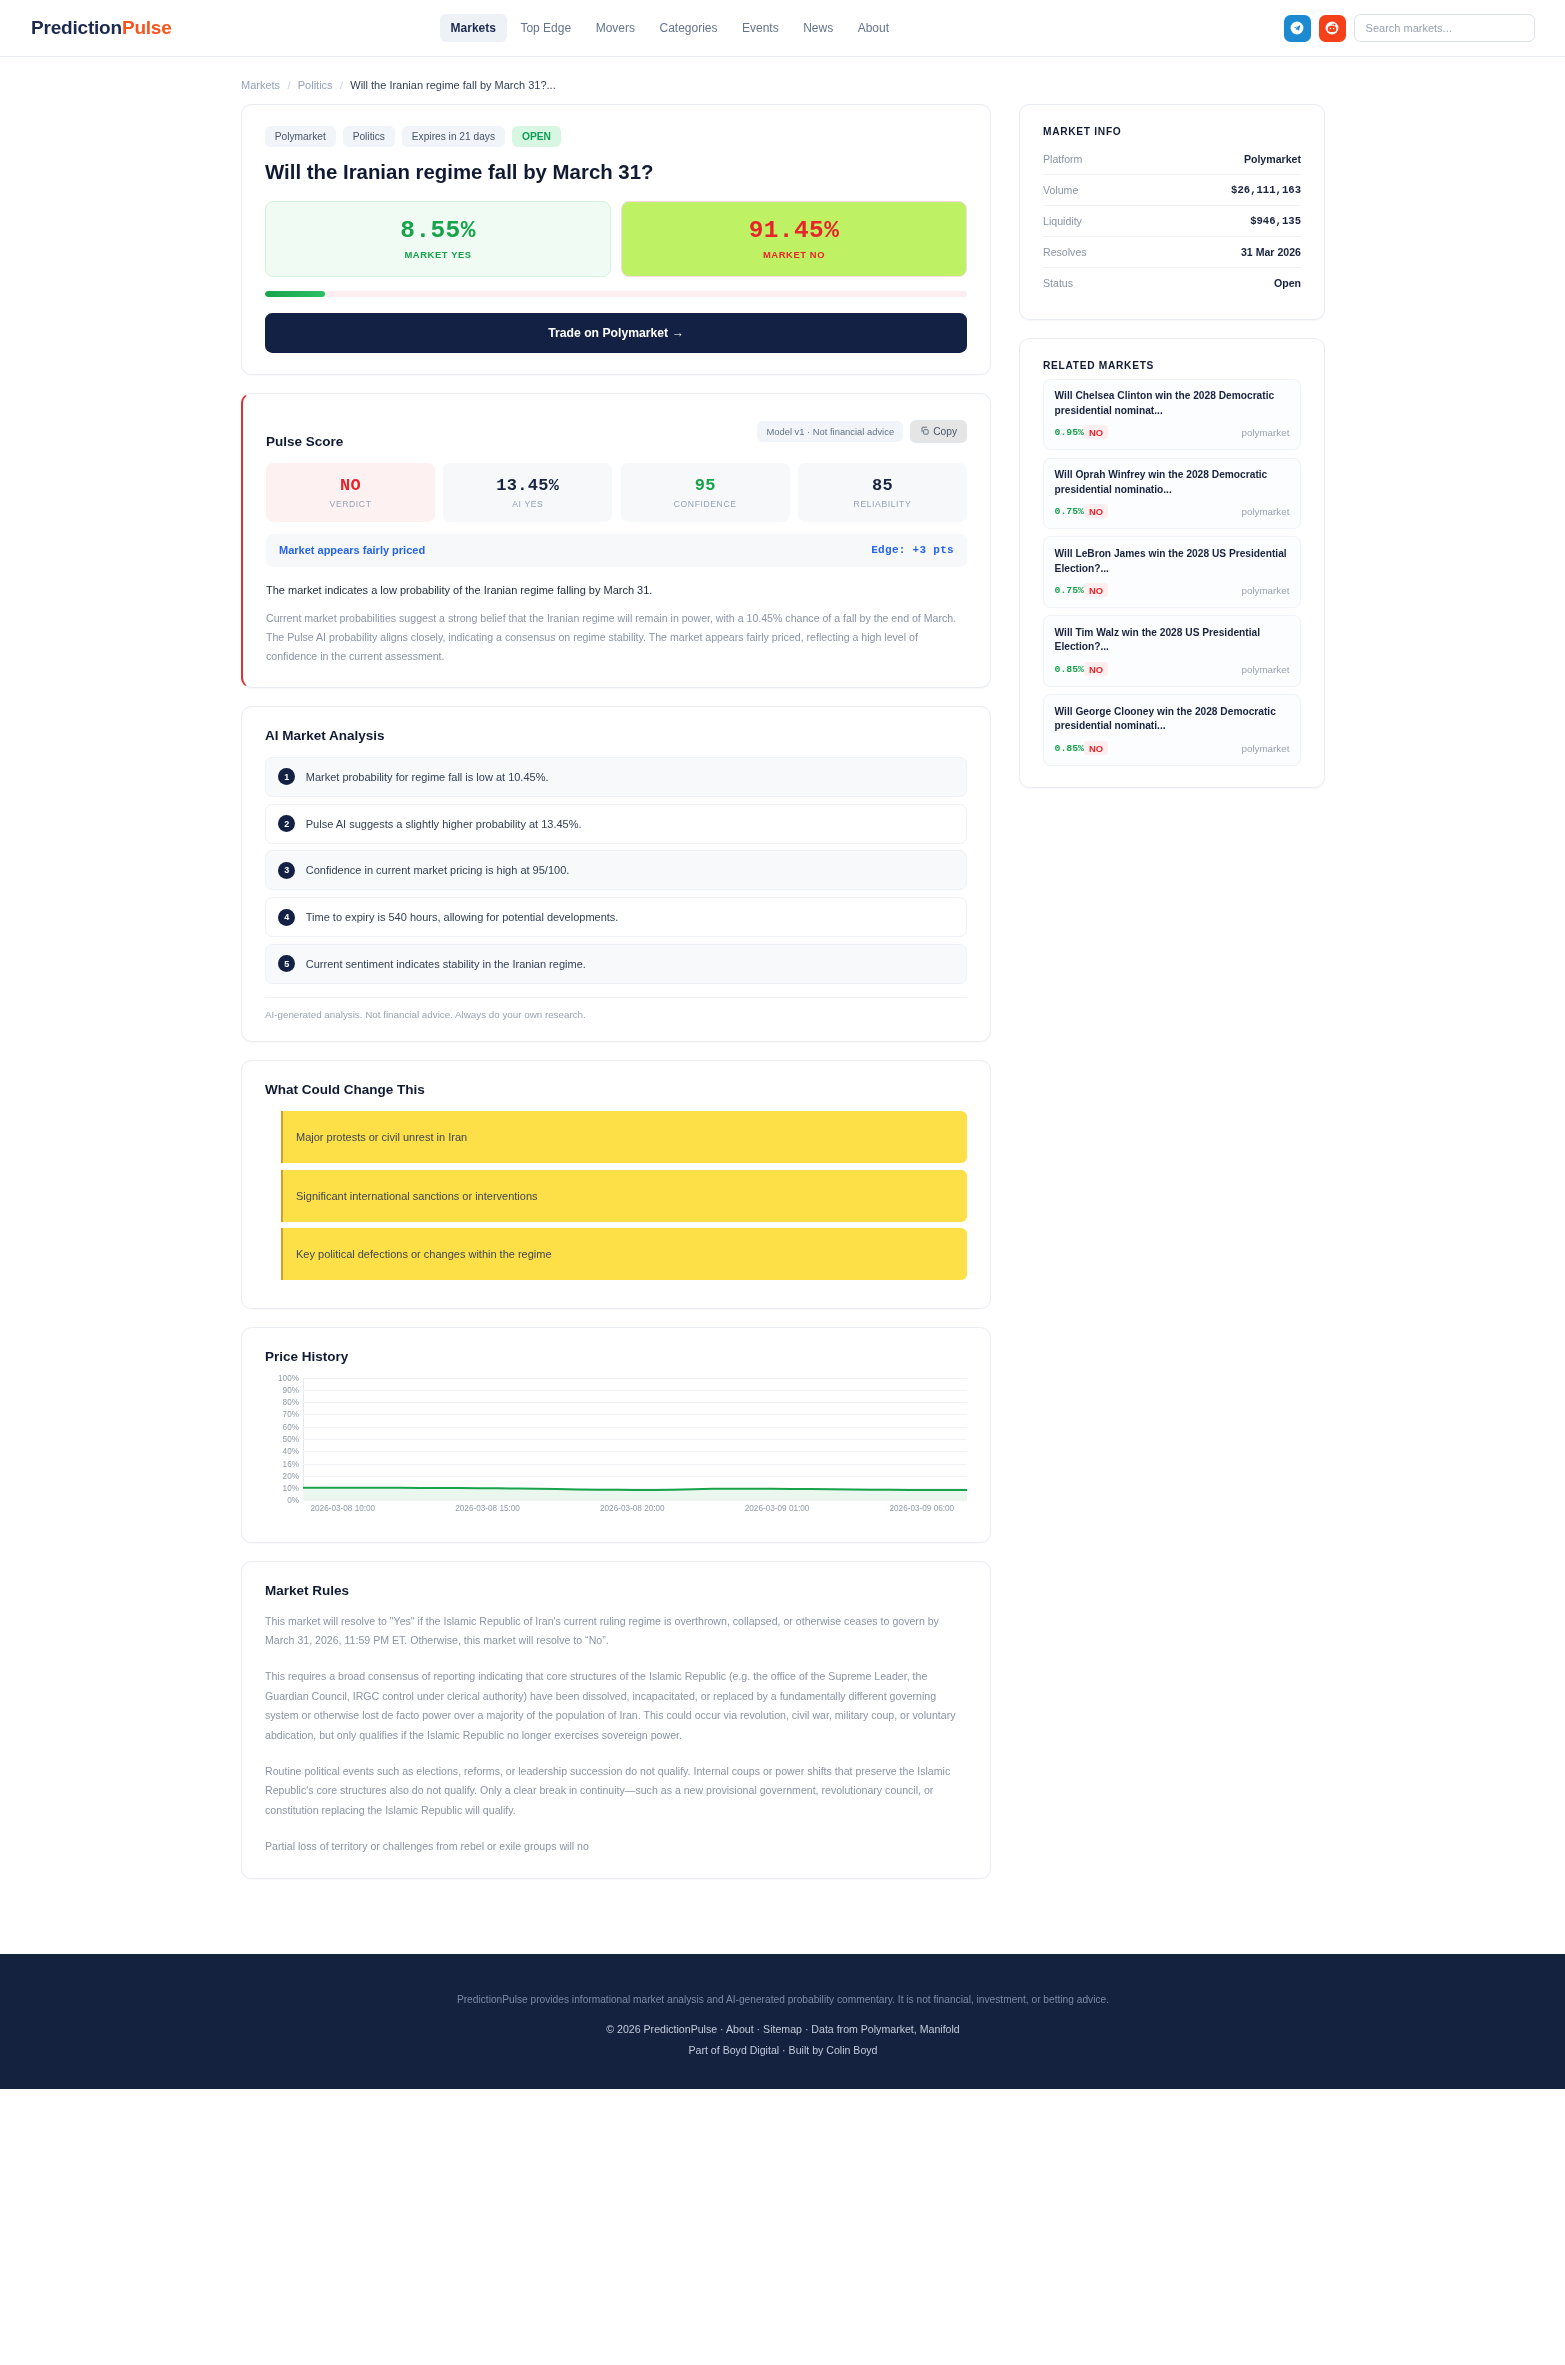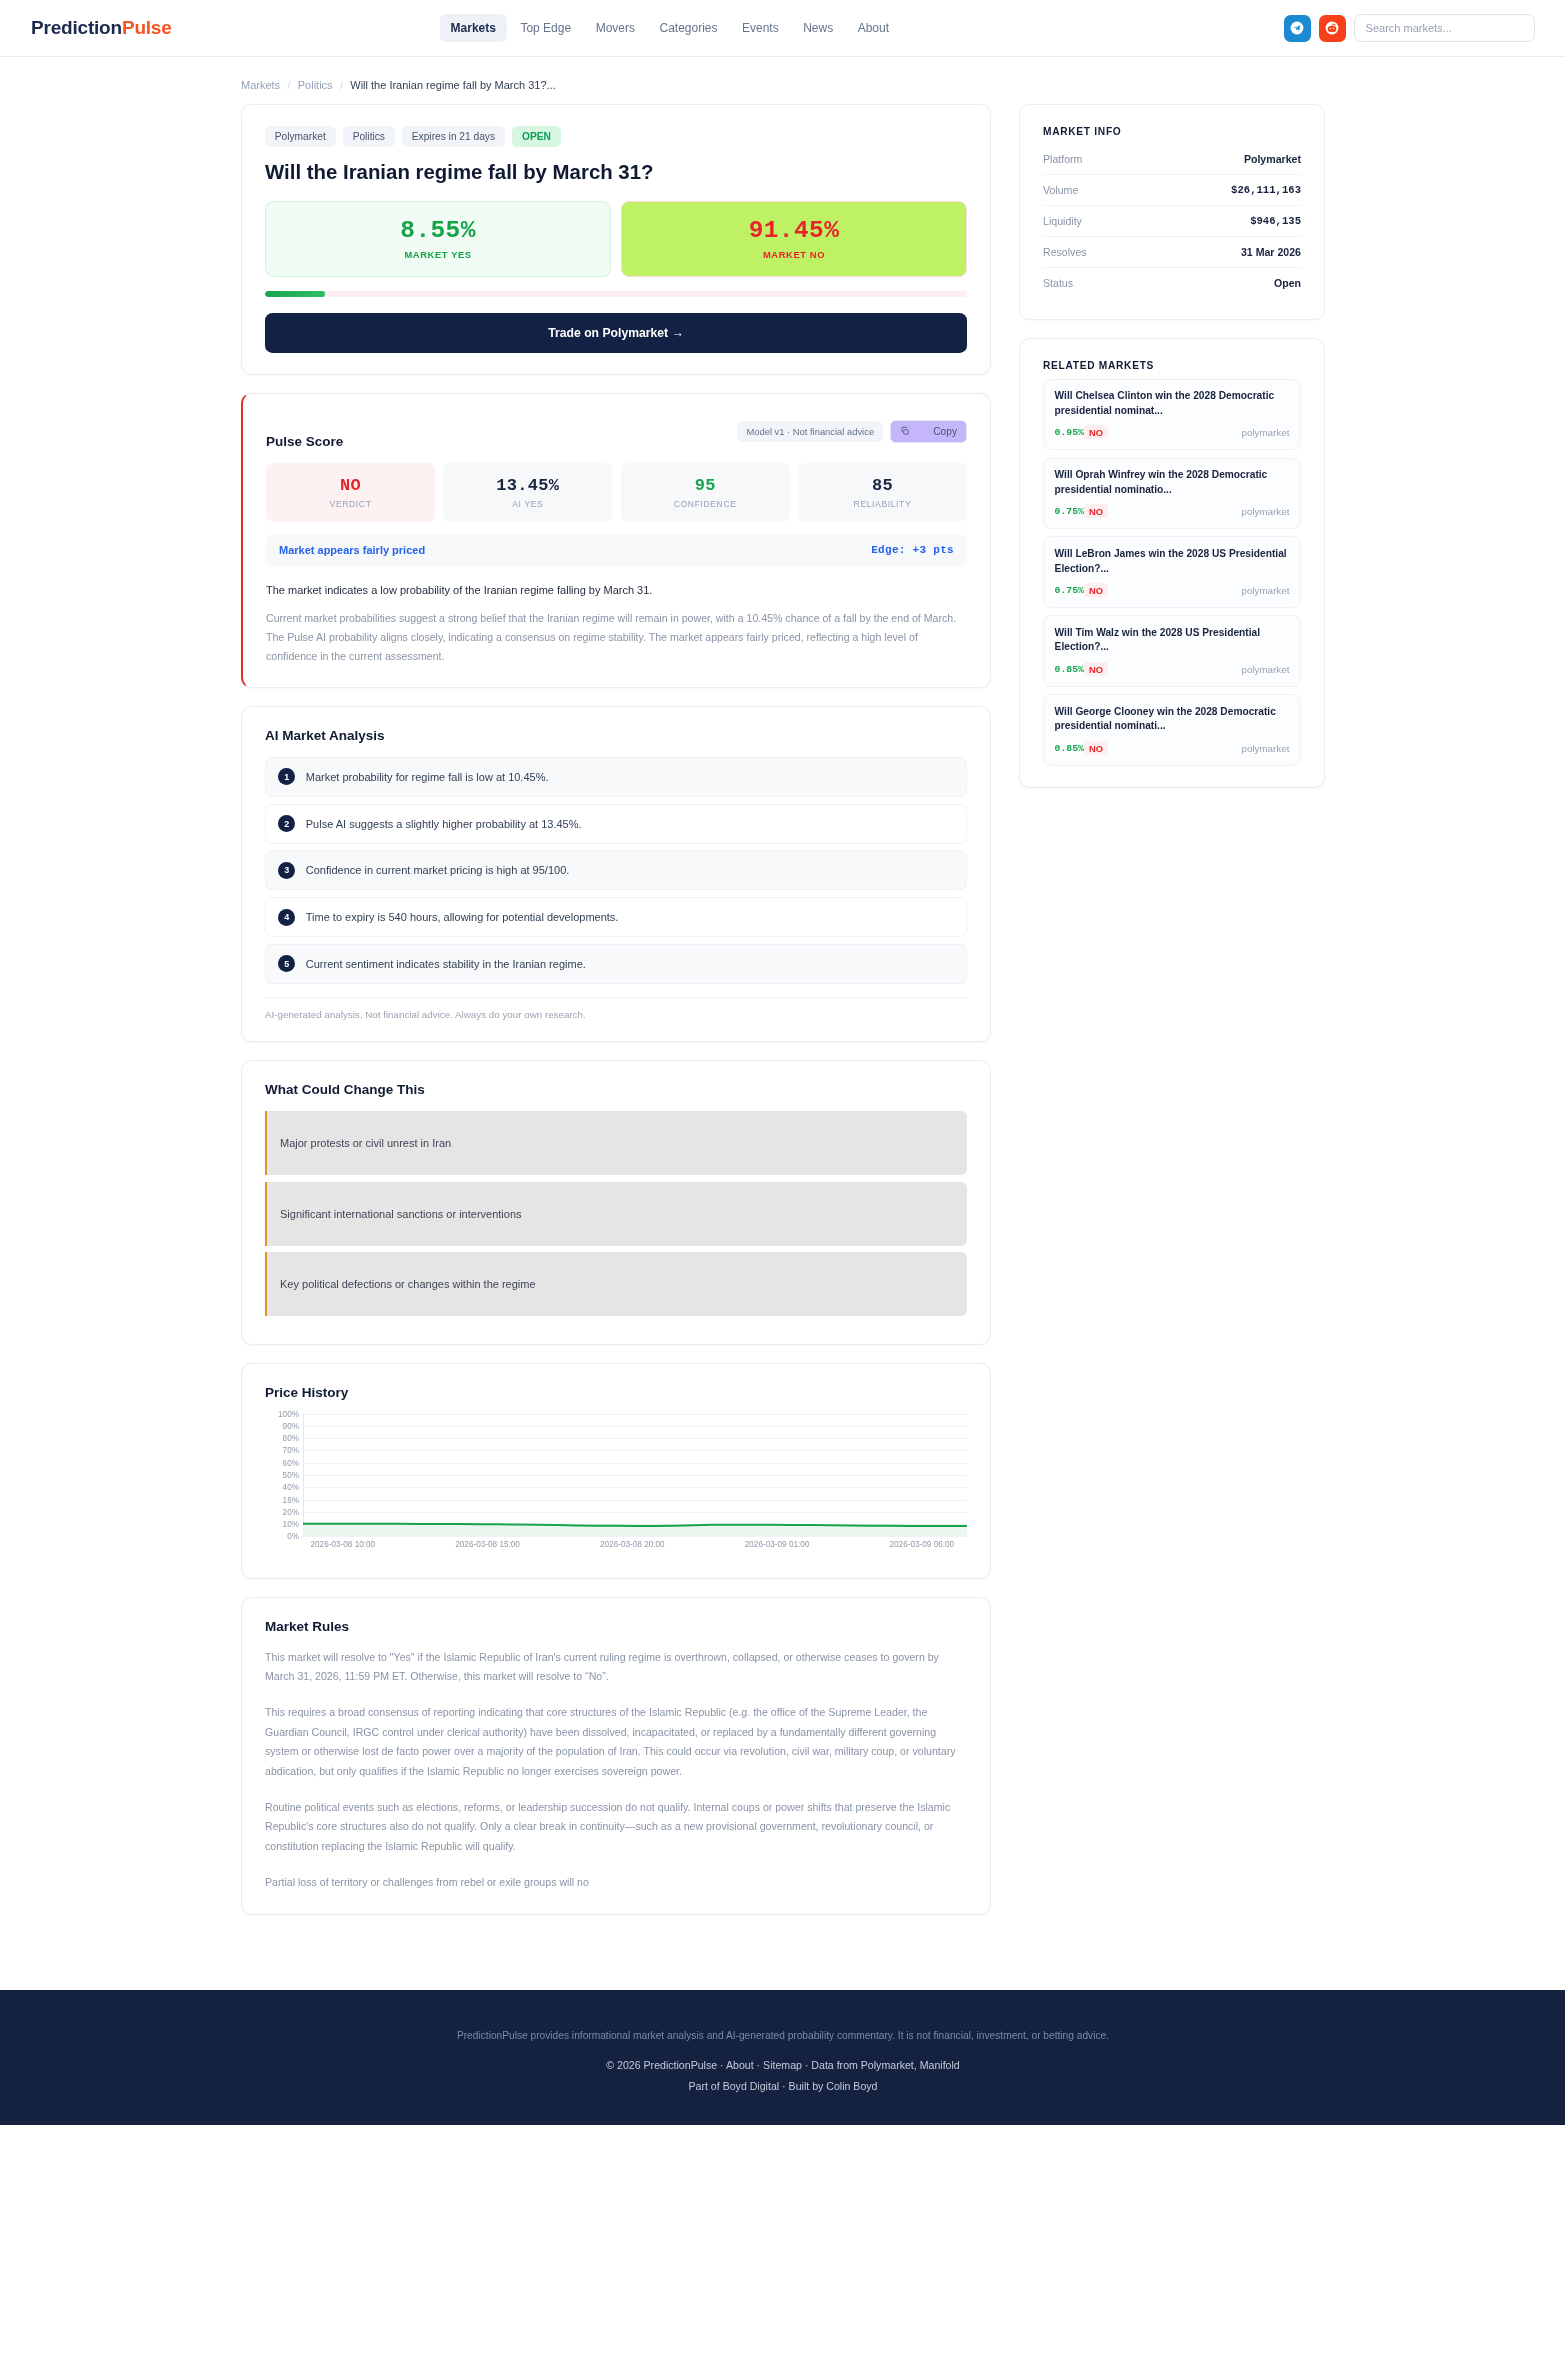--- a/index.html
+++ b/index.html
@@ -131,23 +131,23 @@
   
   .pulse-card { border-left: 2.4px solid #e03131; }
   .pulse-head { display: flex; align-items: center; justify-content: space-between; margin-bottom: 14px; }
   .pulse-title { font-size: 13.5px; font-weight: bold; color: #101b33; margin-top: 19px; }
   .pulse-head-right { display: flex; align-items: center; gap: 7.3px; }
   .model-badge {
     font-size: 9.4px; color: #64748b; background: #f1f4f8;
     padding: 4.9px 9px; border-radius: 5.7px; white-space: nowrap;
   }
   .copy-btn {
-    display: flex; align-items: center; gap: 23px;
+    display: flex; align-items: center; gap: 3px;
     font-size: 10.2px; color: #475569;
-    border: 0.8px solid #e2e7ee; background: #c4b5fd;
+    border: 0.8px solid #e2e7ee; background: #e5e5e5;
     padding: 4.9px 9px; border-radius: 5.7px; cursor: pointer;
     font-family: "Liberation Sans", sans-serif;
   }
 
   .metrics { display: flex; gap: 8.2px; margin-bottom: 11.4px; }
   .metric {
     flex: 1; text-align: center; border-radius: 7.3px;
     background: #f6f8fa; padding: 13px 0;
   }
   .metric.verdict { background: #fdf1f2; }
@@ -182,24 +182,24 @@
     display: flex; align-items: center; justify-content: center;
   }
   .insight-txt { font-size: 11px; color: #334155; }
   .disclaimer {
     border-top: 0.8px solid #eef1f5; margin-top: 13px; padding-top: 11.4px;
     font-size: 9.8px; color: #9aa4b2;
   }
 
   
   .change-item {
-    background: #e5e5e5; border-left: 2.4px solid #d99a2b;
+    background: #fde047; border-left: 2.4px solid #d99a2b;
     border-radius: 0 5.7px 5.7px 0;
-    padding: 26px 13px; margin-bottom: 6.5px;
-    font-size: 11px; color: #3f4654;
+    padding: 20px 13px; margin-bottom: 6.5px;
+    font-size: 11px; color: #3f4654; margin-left: 16px;
   }
 
   
   .chart-wrap { position: relative; height: 143px; margin-top: 11.4px; }
   .chart-area { position: absolute; left: 38px; right: 0; top: 0; bottom: 20.4px; }
   .ylabels {
     position: absolute; left: 0; top: 0; bottom: 20.4px; width: 34px;
   }
   .ylabel {
     position: absolute; right: 0; font-size: 8.2px; color: #8e99a8;

